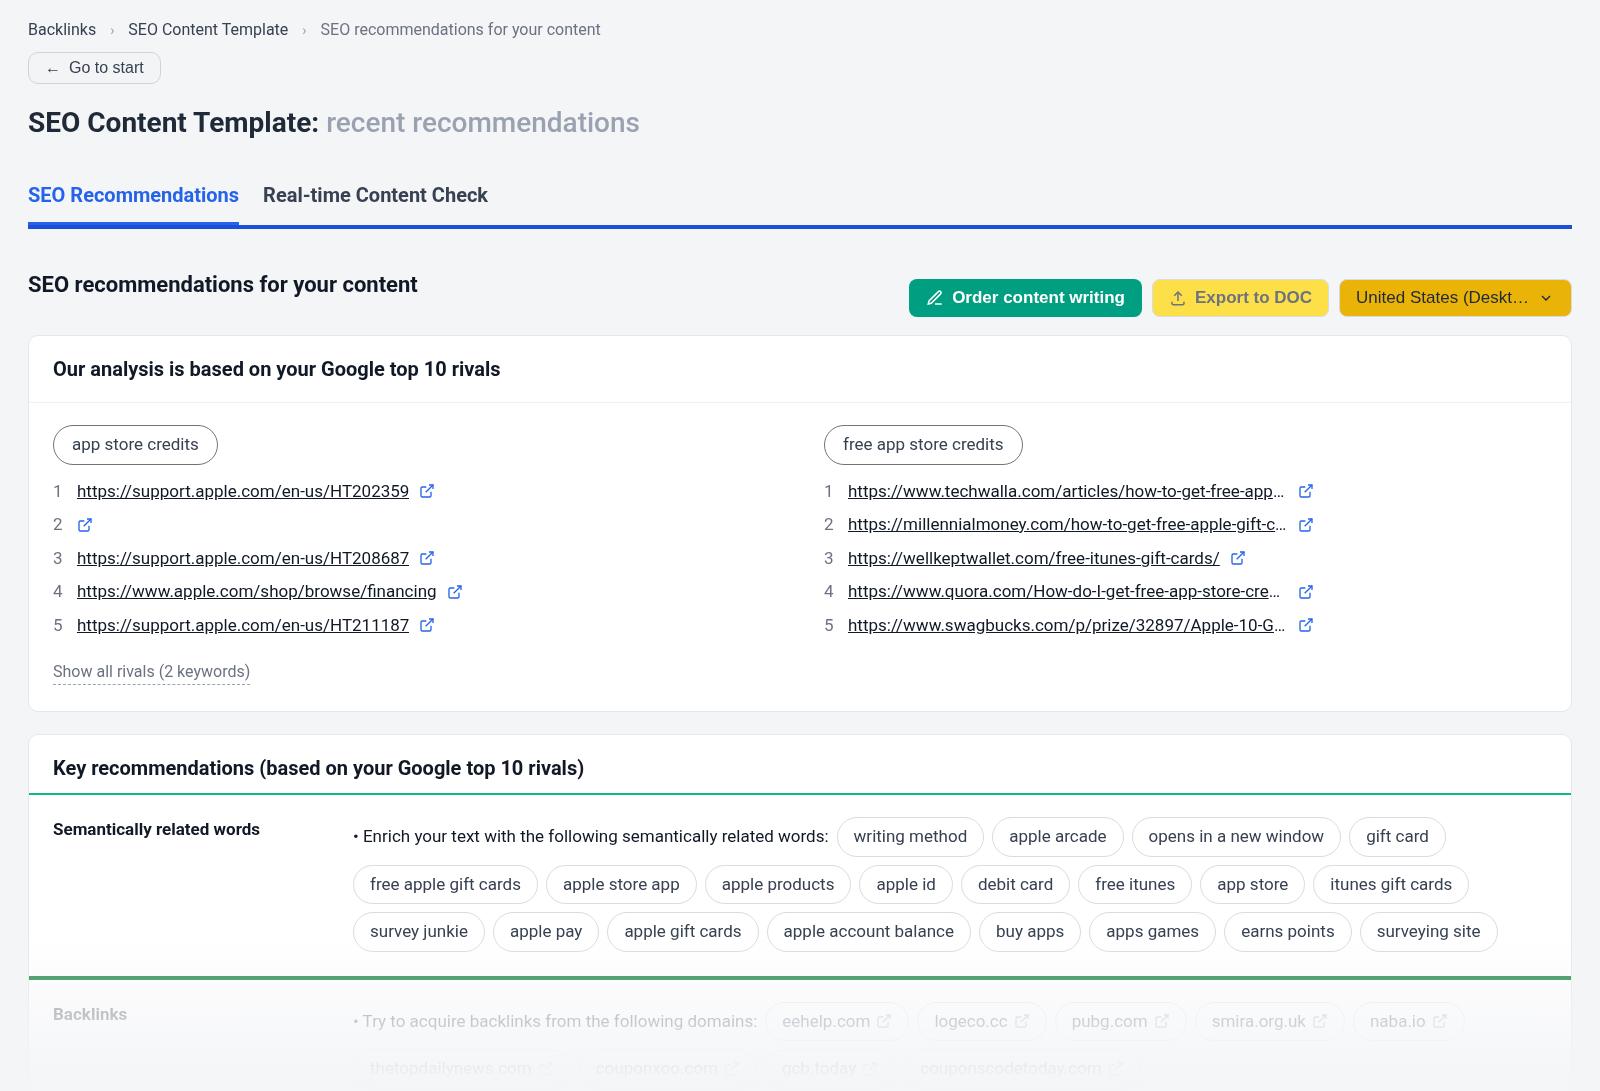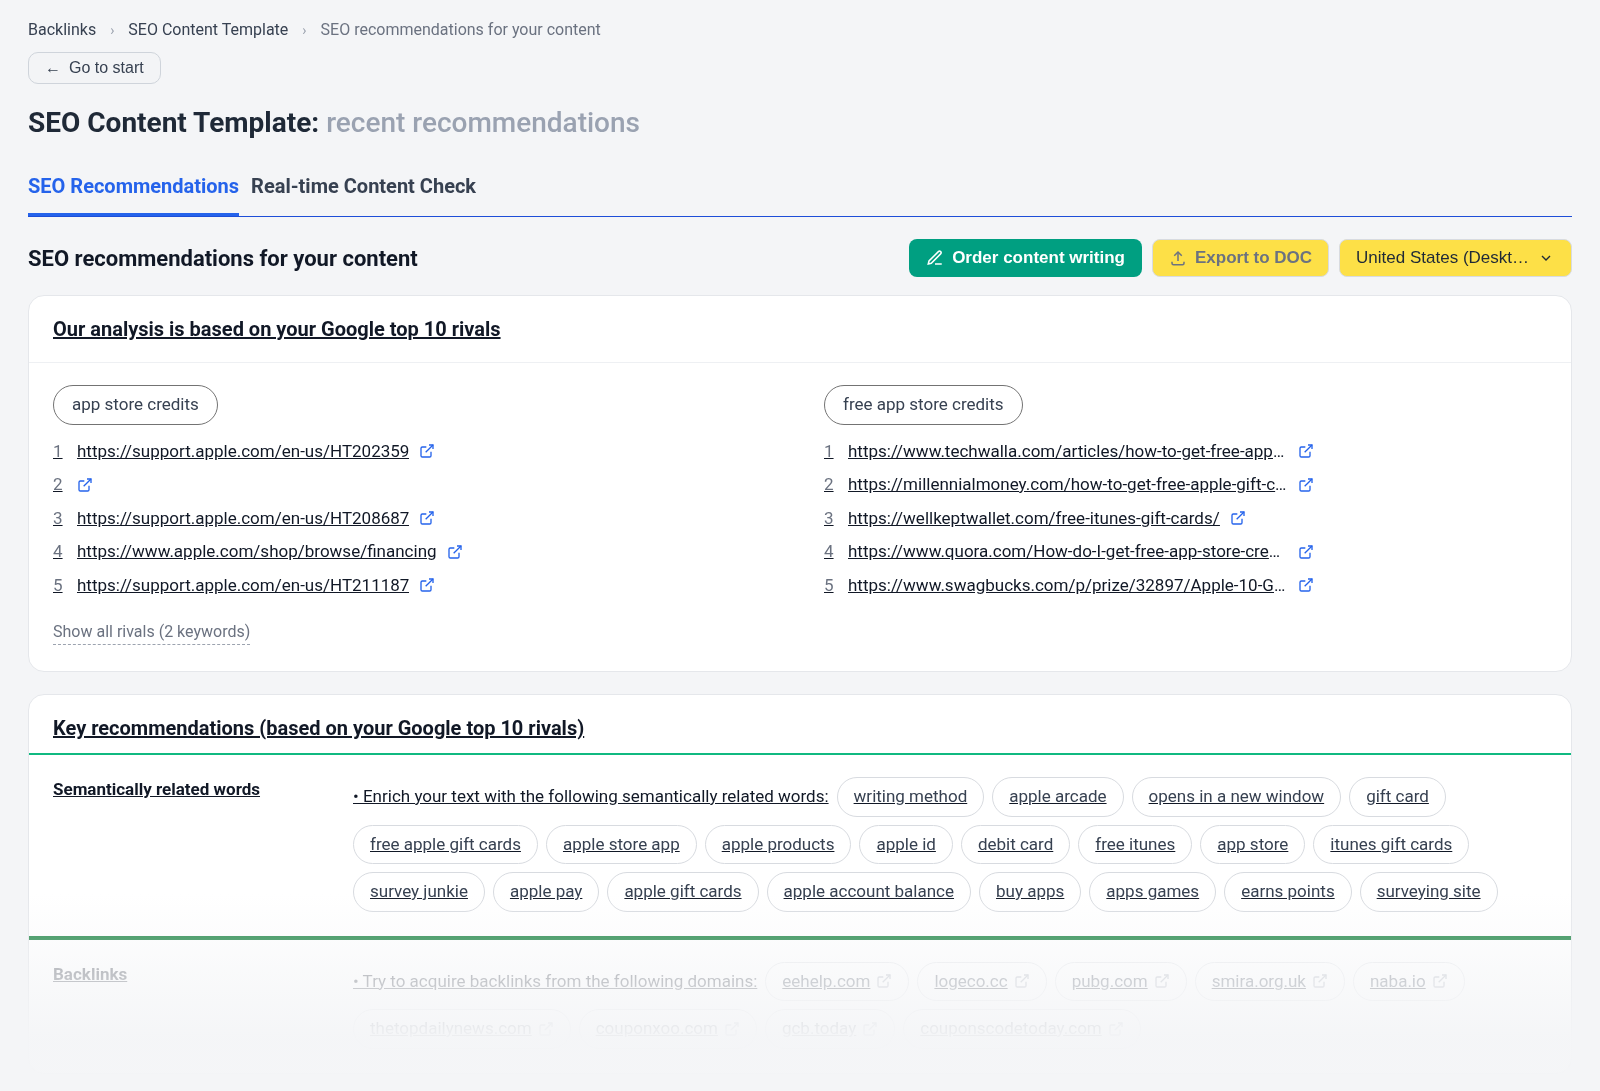--- a/index.html
+++ b/index.html
@@ -16,42 +16,42 @@
 .breadcrumb .chev { color: #9ca3af; font-size: 14px; }
 .goto-start {
   display: inline-flex; align-items: center; gap: 8px;
   border: 1px solid #cfd4db; background: #f3f4f6; color: #374151;
   border-radius: 10px; padding: 6px 16px; font-size: 16px; cursor: pointer;
   margin-bottom: 18px;
 }
 .goto-start .arrow { font-weight: 600; }
 h1.page-title { font-size: 28px; font-weight: 700; color: #1f2937; }
 h1.page-title .sub { font-weight: 500; color: #9aa2b1; }
-.tabs { display: flex; gap: 12px; border-bottom: 1px solid #1d4ed8; margin-top: 23px; }
+.tabs { display: flex; gap: 24px; border-bottom: 4px solid #1d4ed8; margin-top: 32px; }
 .tab { padding: 4px 0 12px 0; font-size: 20px; font-weight: 700; color: #374151; cursor: pointer; border-bottom: 3px solid transparent; }
 .tab.active { color: #2563eb; border-bottom-color: #2563eb; }
 .section-bar {
   display: flex; align-items: center; justify-content: space-between;
   margin-top: 22px; margin-bottom: 18px;
 }
 .section-bar h2 { font-size: 22px; font-weight: 700; }
-.actions { display: flex; gap: 10px; align-items: center; }
+.actions { display: flex; gap: 10px; align-items: center; margin-top: 28px; }
 .btn {
   display: inline-flex; align-items: center; gap: 8px;
   border-radius: 8px; padding: 8px 16px; font-size: 17px; font-weight: 600;
   border: 1px solid transparent; cursor: pointer;
 }
 .btn-primary { background: #009f81; color: #fff; }
 .btn-secondary { background: #fde047; color: #6b7280; border-color: #d8dbe0; }
-.btn-dropdown { background: #fde047; color: #1f2937; border-color: #d8dbe0; font-weight: 500; min-width: 190px; justify-content: space-between; }
+.btn-dropdown { background: #eab308; color: #1f2937; border-color: #d8dbe0; font-weight: 500; min-width: 190px; justify-content: space-between; }
 .btn .icon { display: inline-flex; width: 18px; height: 18px; align-items: center; justify-content: center; }
 
 .card {
-  background: #fff; border: 1px solid #e5e7eb; border-radius: 16px;
-  margin-bottom: 22px; overflow: hidden; text-decoration: underline;
+  background: #fff; border: 1px solid #e5e7eb; border-radius: 10px;
+  margin-bottom: 22px; overflow: hidden;
 }
 .card .card-head { padding: 18px 24px; border-bottom: 1px solid #eef0f3; font-size: 20px; font-weight: 700; }
 .card .card-body { padding: 22px 24px 26px 24px; }
 .rivals-cols { display: flex; gap: 48px; }
 .rival-col { flex: 1 1 0; min-width: 0; }
 .pill {
   display: inline-block; border: 1px solid #737373; border-radius: 999px;
   padding: 6px 18px; color: #374151; font-size: 17px; margin-bottom: 14px;
 }
 .rival-list { list-style: none; display: flex; flex-direction: column; gap: 8px; }

